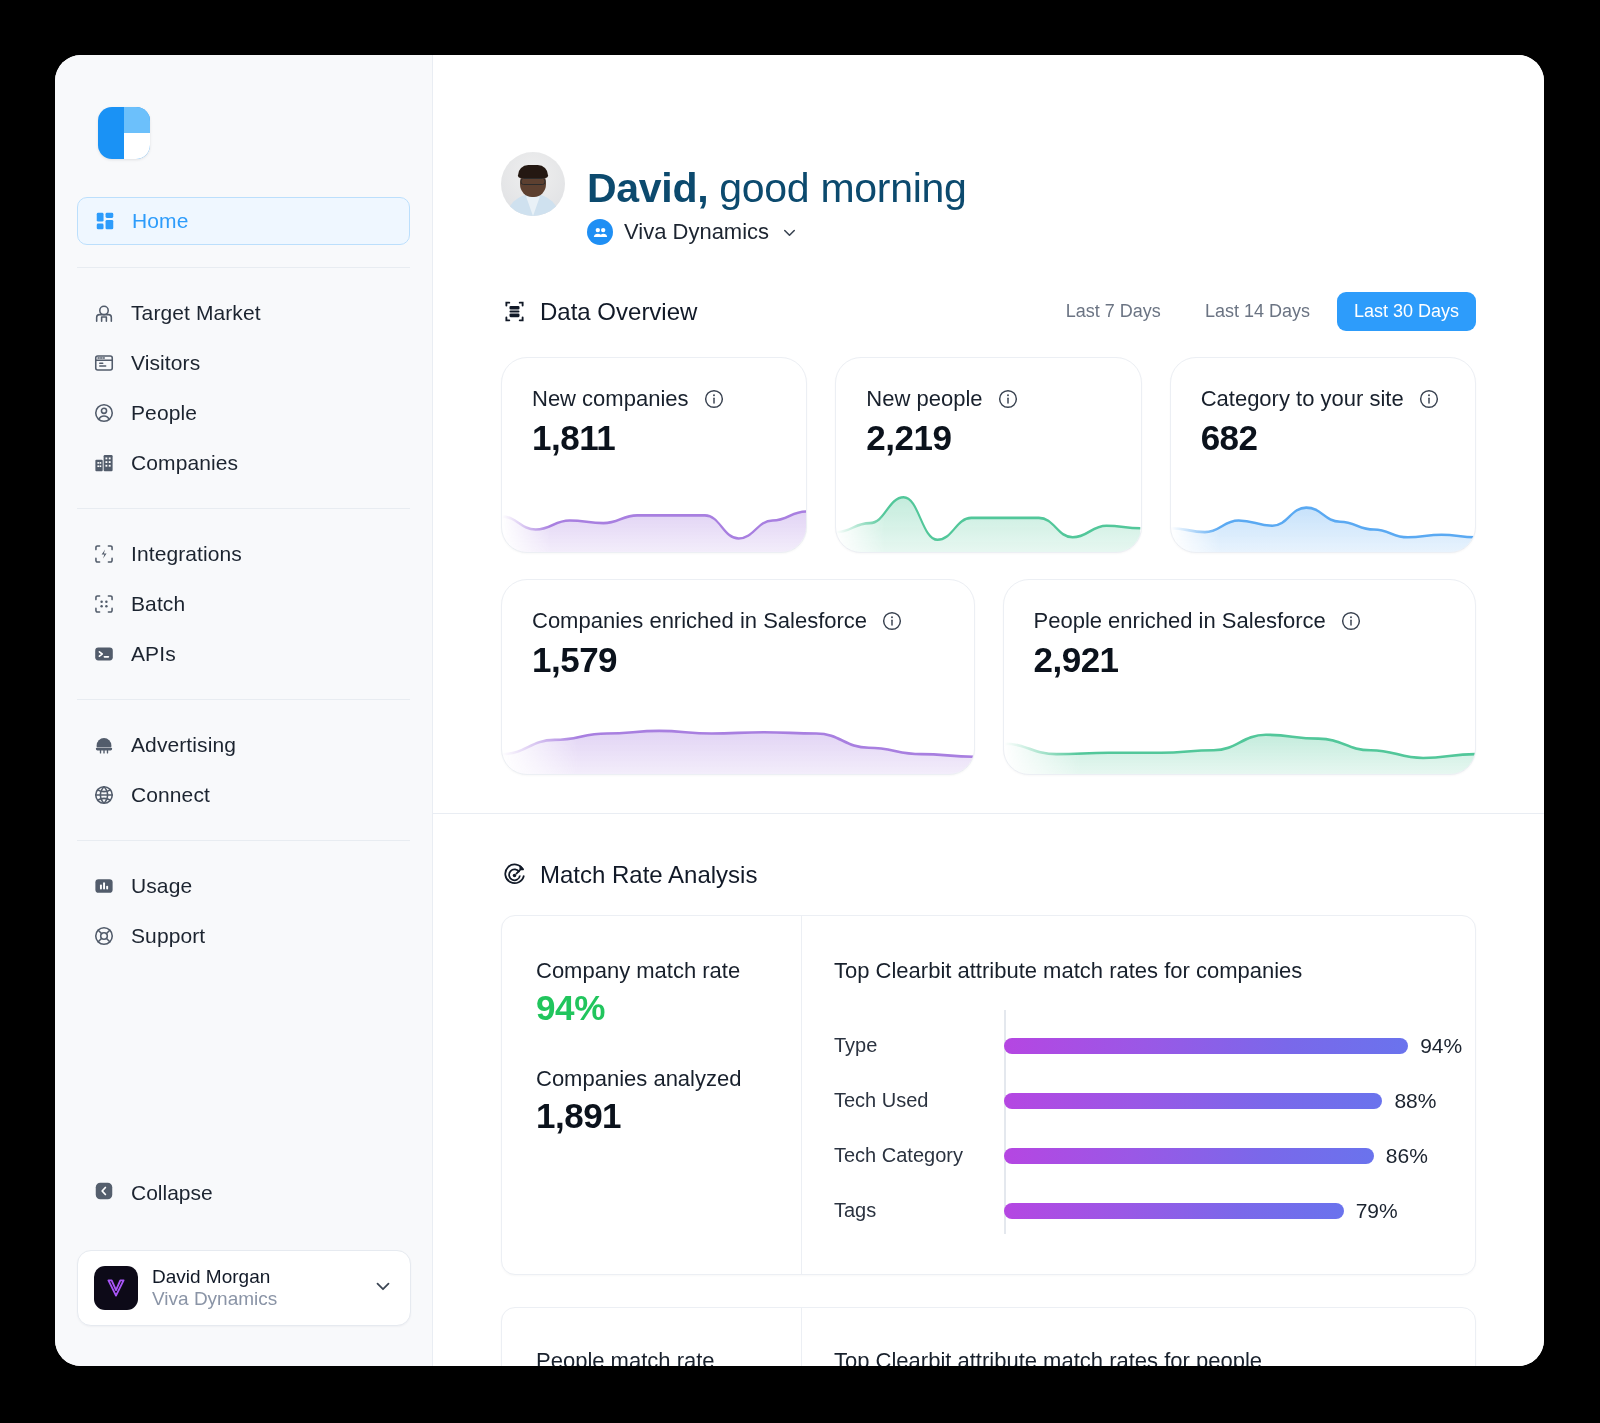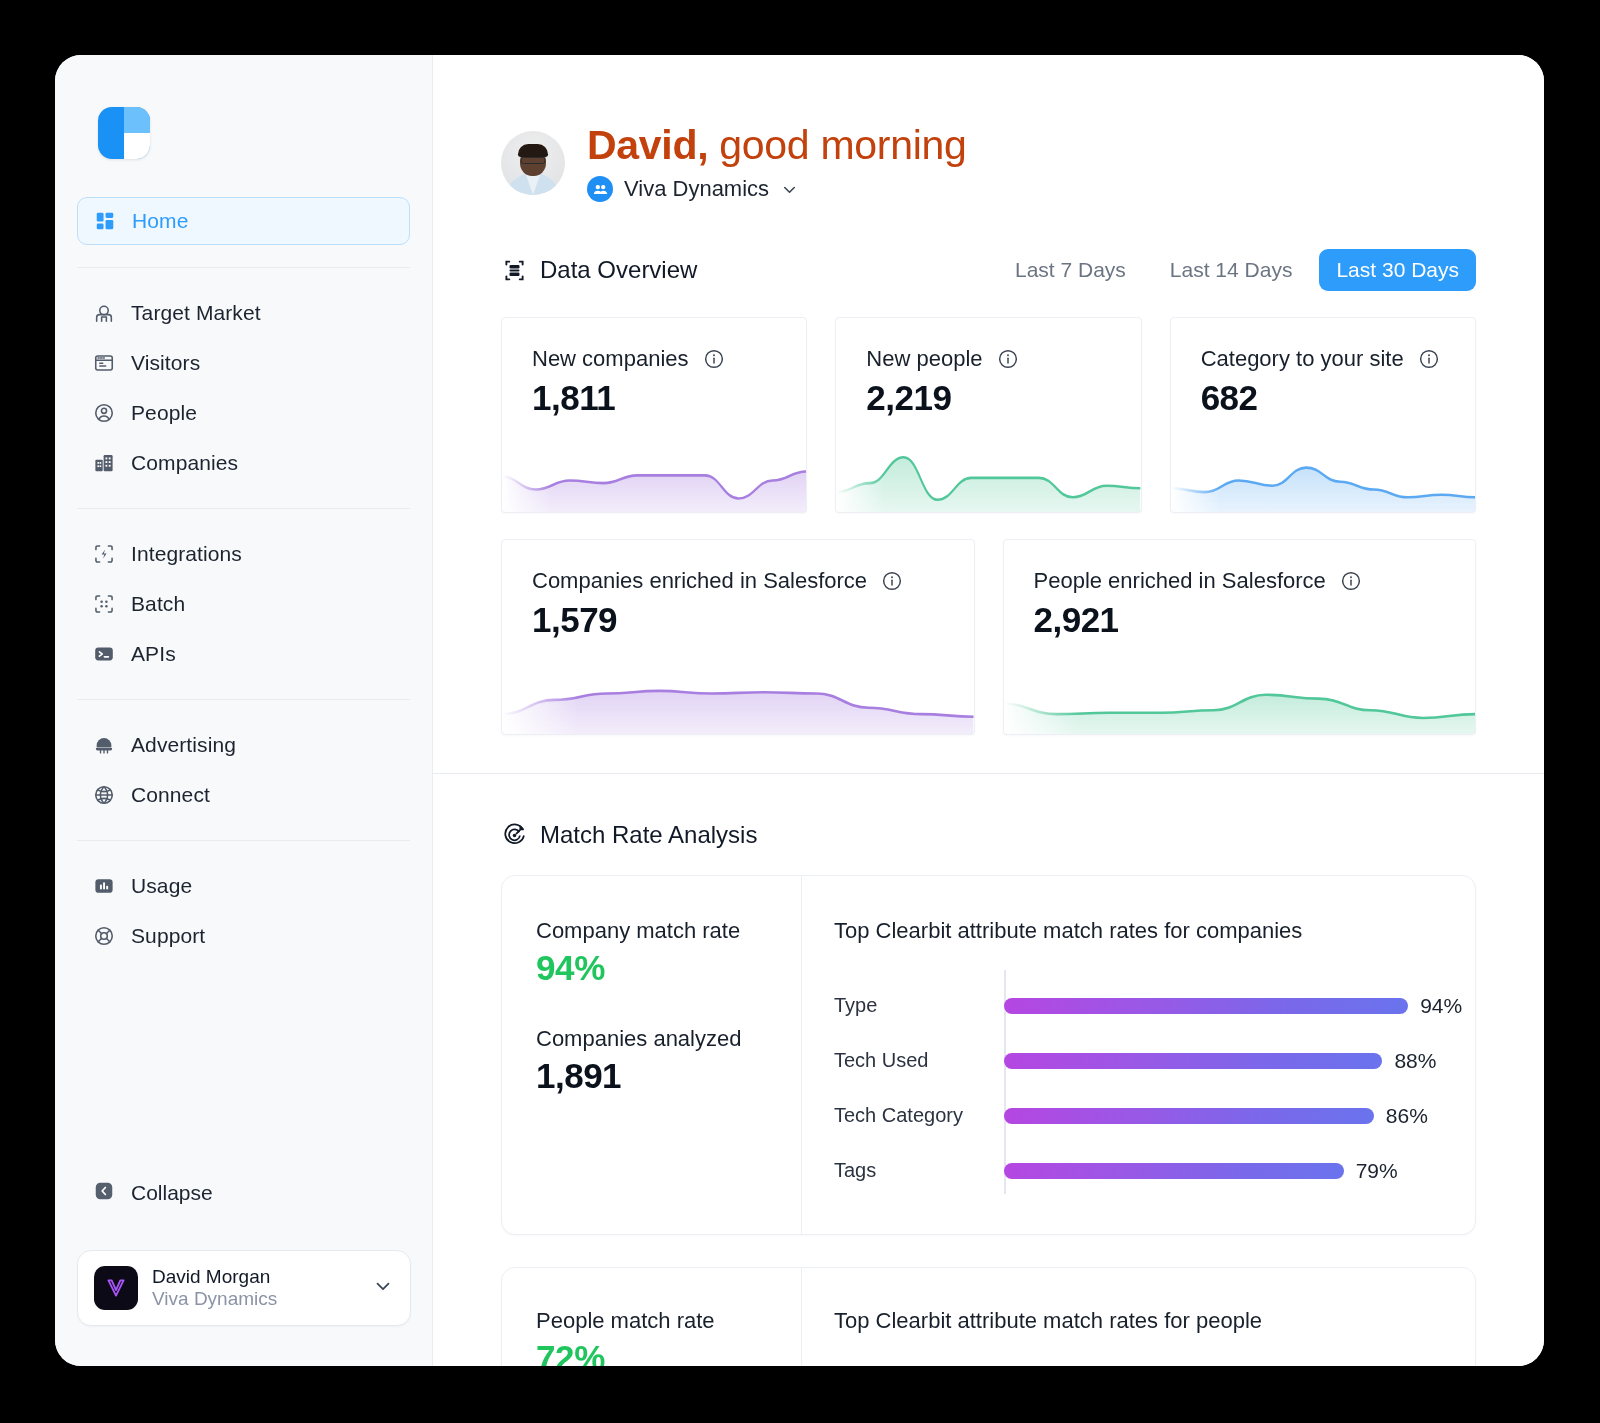--- a/index.html
+++ b/index.html
@@ -116,59 +116,59 @@
     width: 64px; height: 64px; border-radius: 50%;
     background: radial-gradient(circle at 50% 34%, #efefef 0%, #e3e4e6 70%, #d8dade 100%);
     position: relative; overflow: hidden; flex: 0 0 64px;
   }
   #greeting-avatar .face { position:absolute; left:50%; top:17px; transform:translateX(-50%); width:26px; height:28px; border-radius:50% 50% 46% 46%; background:#5d4030; }
   #greeting-avatar .hair { position:absolute; left:50%; top:13px; transform:translateX(-50%); width:30px; height:13px; border-radius:15px 15px 4px 4px; background:#241812; }
   #greeting-avatar .glass{ position:absolute; left:50%; top:26px; transform:translateX(-50%); width:25px; height:7px; border:1.6px solid #2b2b2b; border-radius:3px; }
   #greeting-avatar .body { position:absolute; left:50%; bottom:-6px; transform:translateX(-50%); width:54px; height:28px; border-radius:26px 26px 0 0; background:#cfe1ef; }
   #greeting-avatar .collar{ position:absolute; left:50%; bottom:0px; transform:translateX(-50%); width:14px; height:20px; background:#e9f1f7; clip-path: polygon(50% 100%, 0 0, 100% 0); }
 
-  #greeting-title { font-size: 41px; color: #c2410c; font-weight: 400; letter-spacing: -.3px; line-height: 1.08; }
+  #greeting-title { font-size: 41px; color: #0c4a6e; font-weight: 400; letter-spacing: -.3px; line-height: 1.08; margin-top: 43px; }
   #greeting-title b { font-weight: 700; }
   #org-row { display: flex; align-items: center; gap: 11px; margin-top: 9px; cursor: pointer; }
   #org-badge {
     width: 26px; height: 26px; border-radius: 50%;
     background: #1f8ff4; display: flex; align-items: center; justify-content: center;
   }
   #org-name { font-size: 22px; color: #1c2430; }
   #org-caret { color: #44505f; display: flex; align-items: center; }
 
   .section-head {
     display: flex; align-items: center;
     padding: 0 68px;
     margin-top: 47px;
   }
   .section-head .sec-ico { width: 26px; height: 26px; margin-right: 13px; display:flex; align-items:center; justify-content:center; color:#111927; }
   .section-title { font-size: 24px; color: #111927; }
 
   #range-tabs { margin-left: auto; display: flex; align-items: center; gap: 10px; }
   .range-tab {
-    font-size: 21px; color: #6b7483;
+    font-size: 18px; color: #6b7483;
     padding: 9px 17px; border-radius: 9px; cursor: pointer;
   }
   .range-tab.active { background: #2d9cfb; color: #ffffff; }
 
   
   #metric-grid-1 {
     display: grid; grid-template-columns: repeat(3, 1fr);
     gap: 28px; padding: 0 68px; margin-top: 26px;
   }
   #metric-grid-2 {
     display: grid; grid-template-columns: repeat(2, 1fr);
     gap: 28px; padding: 0 68px; margin-top: 26px;
   }
   .metric-card {
     position: relative;
     background: #ffffff;
     border: 1px solid #eceff4;
-    border-radius: 4px;
+    border-radius: 26px;
     height: 196px;
     padding: 28px 30px 0 30px;
     overflow: hidden;
     box-shadow: 0 1px 2px rgba(16,24,40,.03);
   }
   .metric-top { display: flex; align-items: center; gap: 14px; }
   .metric-label { font-size: 22px; color: #18202c; }
   .info-ico { width: 22px; height: 22px; flex: 0 0 22px; color: #3a4351; cursor: pointer; }
   .metric-value { font-size: 35px; font-weight: 700; color: #0b121c; margin-top: 6px; letter-spacing: -.5px; }
   .spark { position: absolute; left: 0; right: 0; bottom: 0; height: 70px; }

